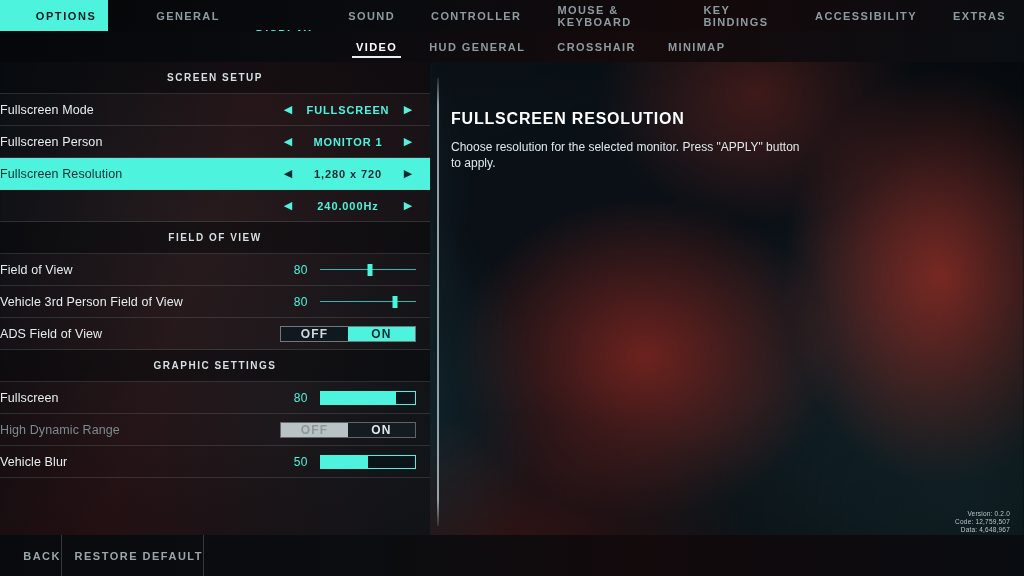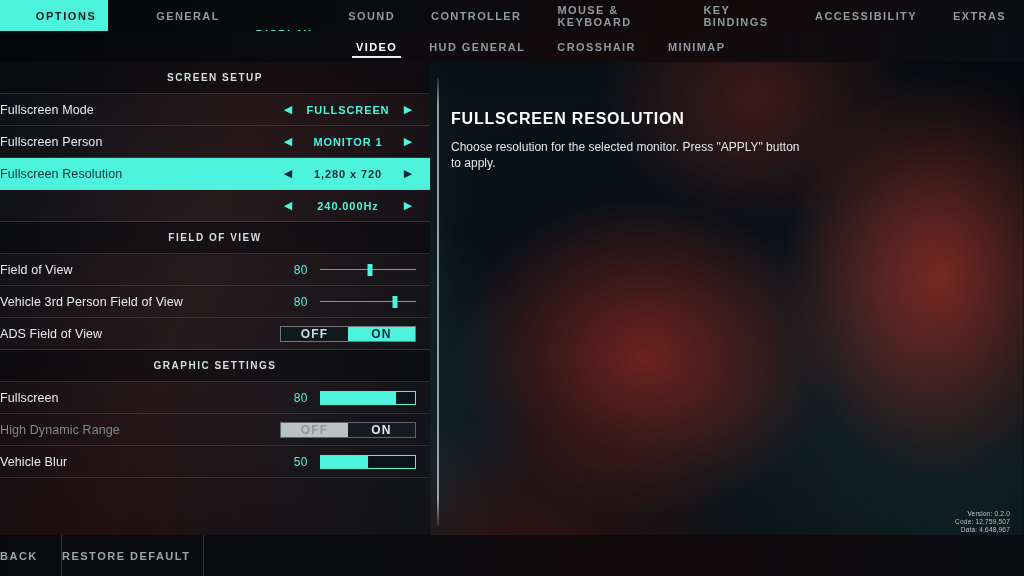--- a/index.html
+++ b/index.html
@@ -163,21 +163,21 @@
     color:#b9c4c8; letter-spacing:0.2px;
   }
 
   
   #bottombar {
     position:absolute; left:0; bottom:0; width:1024px; height:41px;
     background:linear-gradient(90deg,#080a0d 0%,#0b0d10 35%,#130a0c 62%,#090c10 100%);
     display:flex; align-items:stretch;
   }
   .bottom-btn {
-    display:flex; align-items:center; justify-content:flex-start;
+    display:flex; align-items:center; justify-content:flex-end;
     font-size:11px; font-weight:bold; letter-spacing:1.5px; color:#9aa6ab;
     border-right:1px solid rgba(150,165,170,0.30);
   }
   #btn-back { width:62px; }
   #btn-restore { width:142px; }
 </style>
 </head>
 <body>
 
 <div id="bg"></div>

